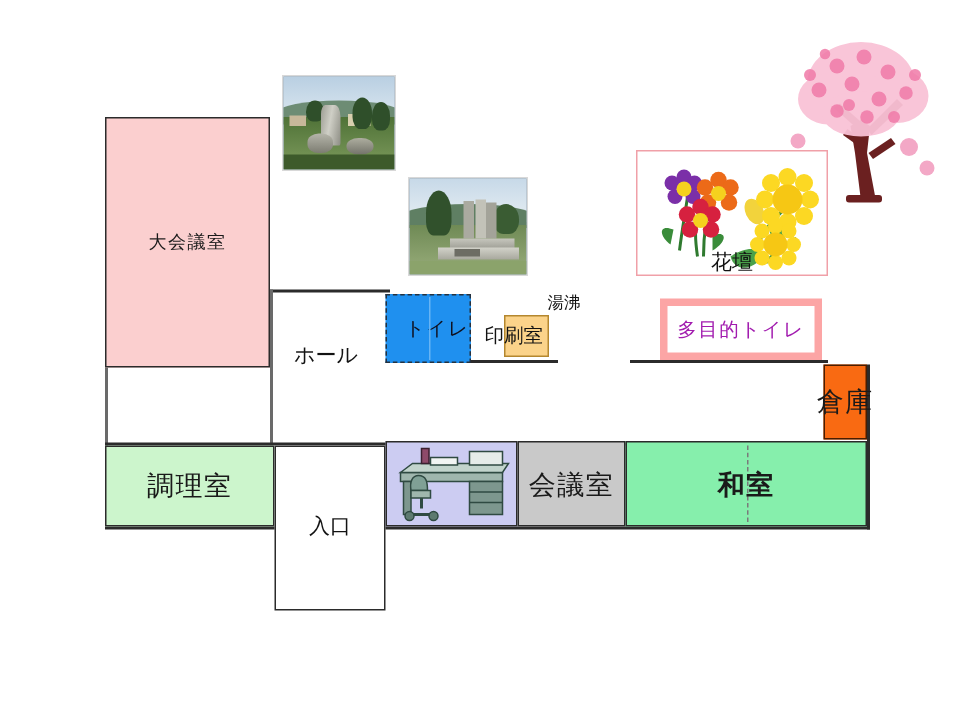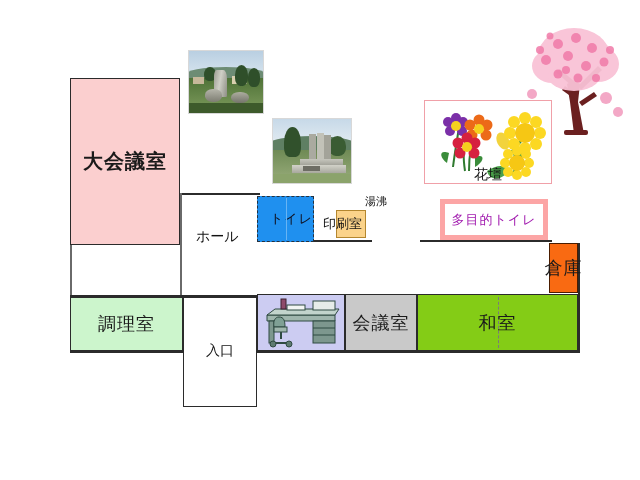--- a/index.html
+++ b/index.html
@@ -28,35 +28,35 @@
     color: #1a1a1a;
     font-size: 18px;
     letter-spacing: 1px;
     white-space: nowrap;
   }
 
   
   .room-large-meeting {
     background: #fbcfcf;
     border: 1px solid #2b2b2b;
-    font-size: 20px;
-    font-weight: bold;
+    font-size: 12px;
   }
   .room-kitchen {
     background: #ccf5cc;
     border: 1px solid #2b2b2b;
   }
   .room-meeting {
     background: #c9c9c9;
     border: 1px solid #2b2b2b;
     align-items: center;
   }
   .room-washitsu {
-    background: #84cc16;
-    border: 1px solid #2b2b2b;
+    background: #86efac;
+    border: 1px solid #2b2b2b;
+    font-weight: bold;
   }
   .room-washitsu .divider {
     position: absolute;
     top: 2px;
     bottom: 2px;
     left: 50%;
     border-left: 1px dashed #7a7a7a;
   }
   .room-office {
     background: #ccccf2;

